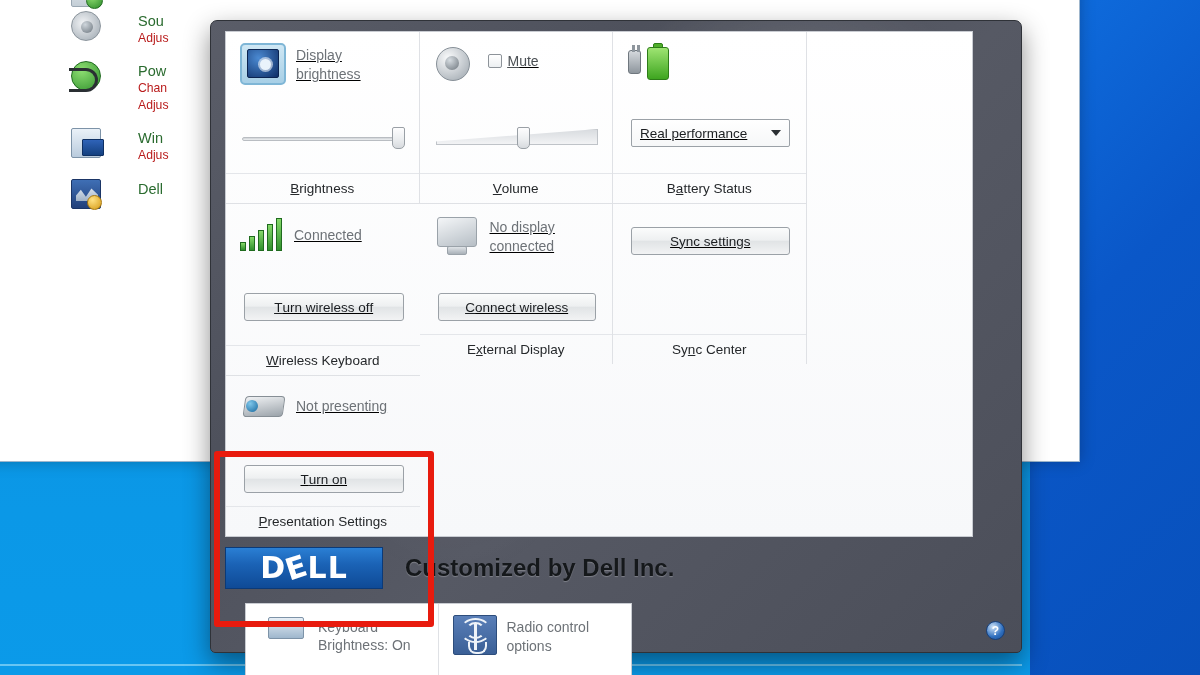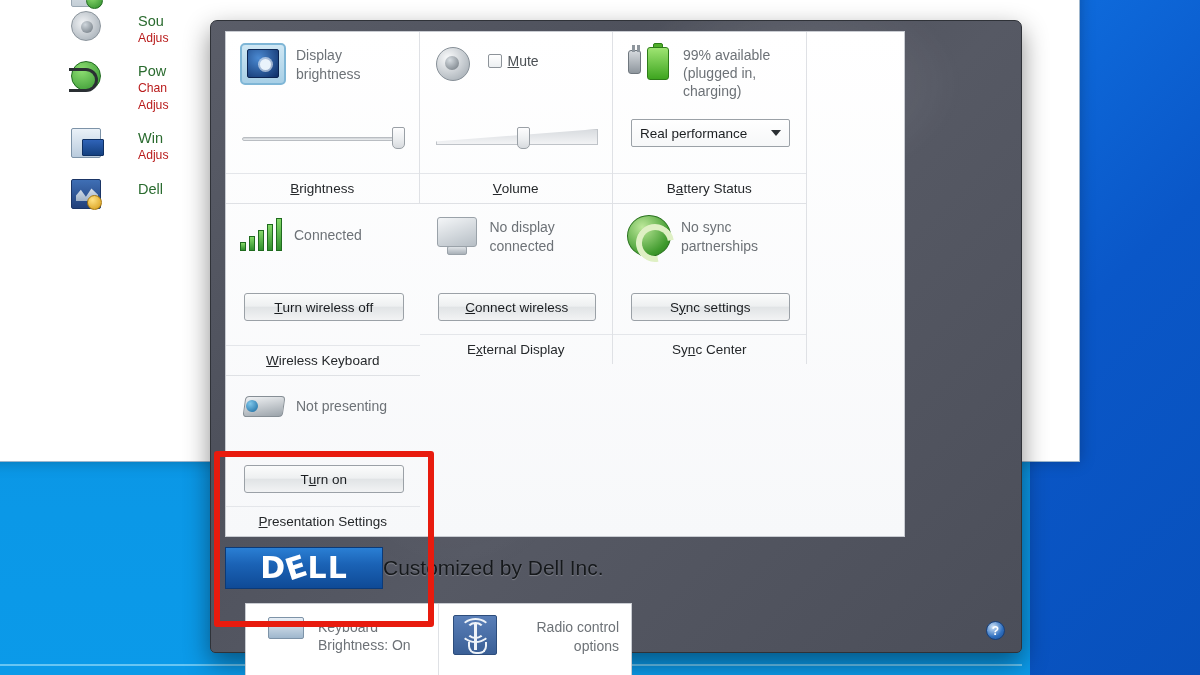--- a/index.html
+++ b/index.html
@@ -126,31 +126,32 @@
   .wbtn .g-min { width: 12px; height: 3px; background: #4a4f54; margin-top:7px;}
   .wbtn .g-max { width: 11px; height: 9px; border: 2px solid #4a4f54; border-top-width: 3px;}
   .wbtn .g-close { color: #fff; font-size: 14px; font-weight: bold; line-height: 14px; text-shadow: 0 1px 1px rgba(0,0,0,.4); }
 
   
   #tilewrap { position: relative; padding: 10px 10px 0 14px; }
   .tilegrid {
     display: flex; flex-wrap: wrap;
     background: linear-gradient(180deg,#ffffff,#f7f8fa);
     border: 1px solid #c9ccd2;
-    width: 680px;
+    width: 748px;
+    text-decoration: underline;
   }
   .tile {
     width: 193.5px; height: 172px;
     border-right: 1px solid #dfe1e5;
     border-bottom: 1px solid #dfe1e5;
     padding: 11px 12px 0 14px;
     position: relative;
     display: flex; flex-direction: column;
   }
-  .tile.last-col { border-right: none; text-align: right; }
+  .tile.last-col { border-right: none; }
   .tile.row2 { height: 160px; }
   .tile.norow { border-bottom: none; }
 
   .tile-head { display: flex; gap: 10px; min-height: 66px; }
   .tile-ico { flex: 0 0 auto; position: relative; }
   .tile-label { font-size: 14px; color: #6d7277; line-height: 19px; padding-top: 3px; }
   .tile-label.dark { color: #4b5054; }
 
   .tile-foot {
     position: absolute; left: 0; right: 0; bottom: 0; height: 30px;
@@ -288,22 +289,23 @@
     border: 1px solid #0b3a78;
     display: flex; align-items: center; justify-content: center;
   }
   #delllogo .dtxt {
     font-family: "DejaVu Sans", sans-serif;
     font-size: 30px; font-weight: bold; color: #ffffff; letter-spacing: 1px;
     line-height: 30px;
   }
   #delllogo .dtxt .tilt { display: inline-block; transform: rotate(-18deg); }
   #dellcap {
-    font-size: 21px; color: #15181b;
+    margin-left: 22px; font-size: 24px; color: #15181b;
     text-shadow: 0 1px 1px rgba(255,255,255,.25);
+    font-weight: bold;
   }
 
   
   #bottomwrap { position: relative; margin: 4px 10px 0 14px; }
   .bgrid {
     display: flex; width: 387px; margin-left: 20px;
     background: #ffffff; border: 1px solid #c9ccd2;
   }
   .bgrid .tile { height: 160px; }
 
@@ -432,21 +434,20 @@
 
       <div class="tile">
         <div class="tile-head">
           <div class="tile-ico">
               <div class="ic-battery">
                 <span class="bcap"></span>
                 <span class="bbody"></span>
                 <span class="plug"></span>
               </div>
             </div>
-          <div class="tile-label" style="line-height:18px;">99% available (plugged in, charging)</div>
         </div>
         <div class="combo">
           <span class="cval">Real performance</span>
           <span class="carrow"></span>
         </div>
         <div class="tile-foot">
           <span>B</span>
             <span class="u">a</span>
             <span>ttery Status</span>
         </div>
@@ -487,26 +488,20 @@
             <span>onnect wireless</span>
         </div>
         <div class="tile-foot">
           <span>E</span>
             <span class="u">x</span>
             <span>ternal Display</span>
         </div>
       </div>
 
       <div class="tile row2 norow">
-        <div class="tile-head">
-          <div class="tile-ico">
-              <div class="ic-sync"></div>
-            </div>
-          <div class="tile-label">No sync partnerships</div>
-        </div>
         <div class="btn">
           <span>S</span>
             <span class="u">y</span>
             <span>nc settings</span>
         </div>
         <div class="tile-foot">
           <span>Sy</span>
             <span class="u">n</span>
             <span>c Center</span>
         </div>

